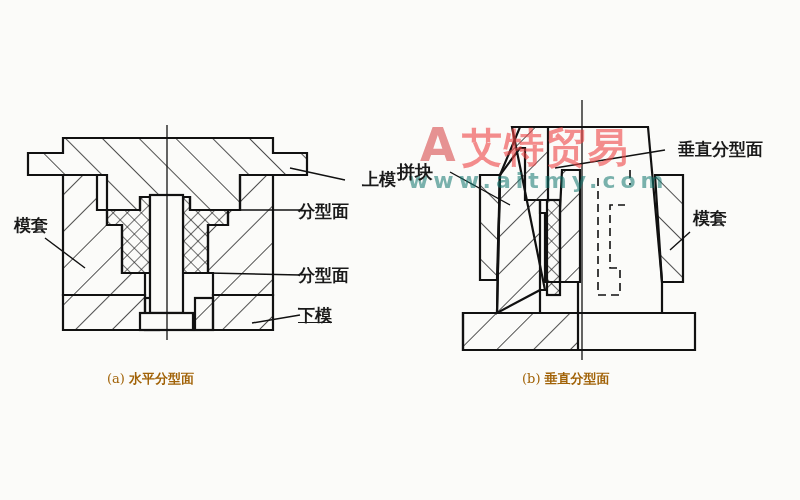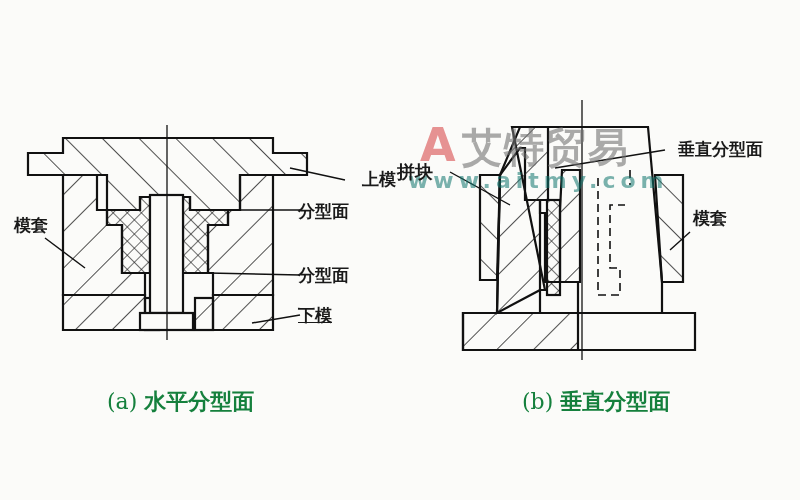--- a/index.html
+++ b/index.html
@@ -1,19 +1,19 @@
 <!DOCTYPE html>
 <html><head>
 <meta charset="utf-8">
 <style>
   html,body{margin:0;padding:0;background:#fbfbf9;}
   #stage{position:relative;width:800px;height:500px;overflow:hidden;background:#fbfbf9;font-family:"DejaVu Serif",serif;}
   svg{position:absolute;left:0;top:0;}
   .lbl{position:absolute;font-family:"DejaVu Sans",sans-serif;font-weight:bold;color:#1a1a1a;font-size:17px;white-space:nowrap;}
-  .cap{position:absolute;font-family:"DejaVu Serif",serif;color:#15803d;font-size:22px;white-space:nowrap;margin-top:17px;}
+  .cap{position:absolute;font-family:"DejaVu Serif",serif;color:#a16207;font-size:13px;white-space:nowrap;}
   .cap b{font-family:"DejaVu Sans",sans-serif;}
   .wm{position:absolute;font-family:"DejaVu Sans",sans-serif;font-weight:bold;white-space:nowrap;}
 </style>
 </head>
 <body>
 
 <div id="stage">
 <svg width="800" height="500" viewBox="0 0 800 500">
   <defs>
     <pattern id="hatch" patternUnits="userSpaceOnUse" width="26" height="26" patternTransform="rotate(45)">
@@ -78,21 +78,21 @@
 
     <line x1="582" y1="100" x2="582" y2="360" stroke-width="1.3"></line>
 
     <line x1="555" y1="168" x2="665" y2="150" stroke-width="1.4"></line>
     <line x1="450" y1="172" x2="510" y2="205" stroke-width="1.4"></line>
     <line x1="690" y1="232" x2="670" y2="250" stroke-width="1.4"></line>
   </g>
 </svg>
 
 <div class="wm" style="left:420px;top:118px;font-size:46px;color:#e07070;opacity:.75;">A</div>
-<div class="wm" style="left:462px;top:120px;font-size:40px;color:#737373;opacity:.6;letter-spacing:2px;">艾特贸易</div>
+<div class="wm" style="left:462px;top:120px;font-size:40px;color:#ef4444;opacity:.6;letter-spacing:2px;">艾特贸易</div>
 <div class="wm" style="left:408px;top:168px;font-size:22px;color:#0f766e;opacity:.55;letter-spacing:5px;">www.aitmy.com</div>
 
 <div class="lbl" style="left:362px;top:168px;">上模</div>
 <div class="lbl" style="left:298px;top:200px;">分型面</div>
 <div class="lbl" style="left:298px;top:264px;">分型面</div>
 <div class="lbl" style="left:298px;top:304px;text-decoration:underline;">下模</div>
 <div class="lbl" style="left:14px;top:214px;">模套</div>
 
 <div class="lbl" style="left:678px;top:138px;">垂直分型面</div>
 <div class="lbl" style="left:397px;top:160px;font-size:18px;font-family:Liberation Mono, monospace;">拼块</div>

